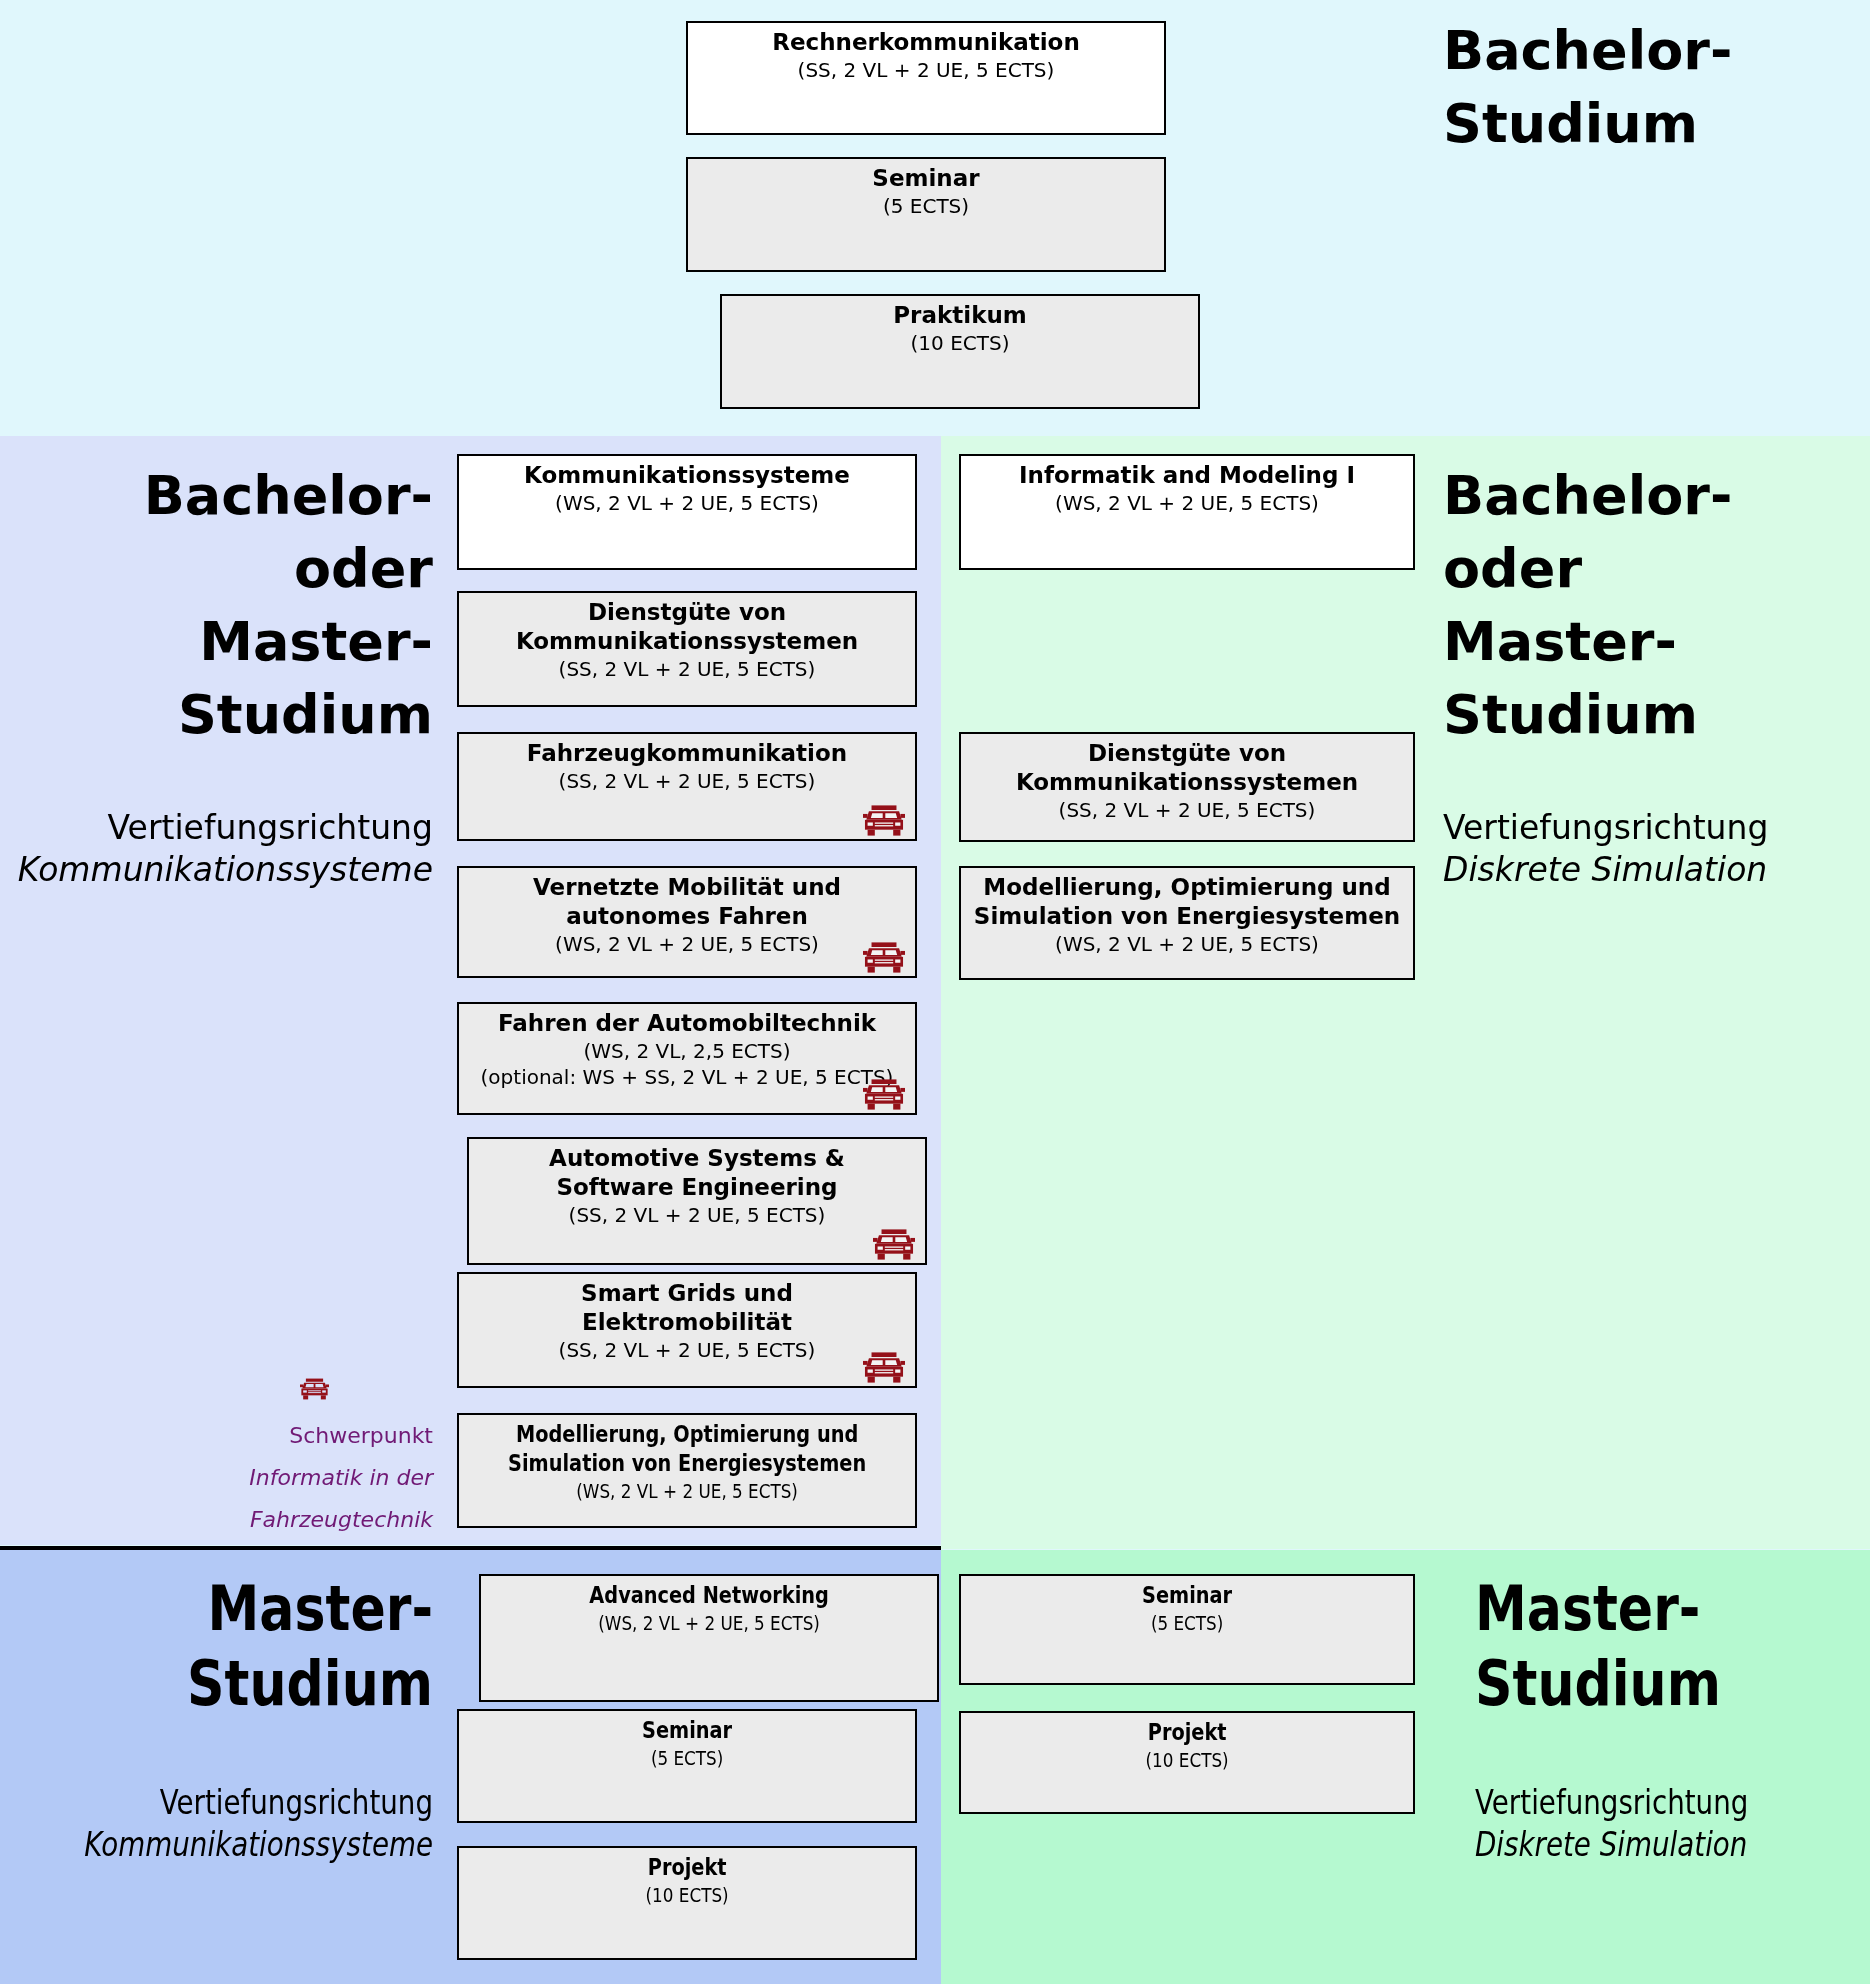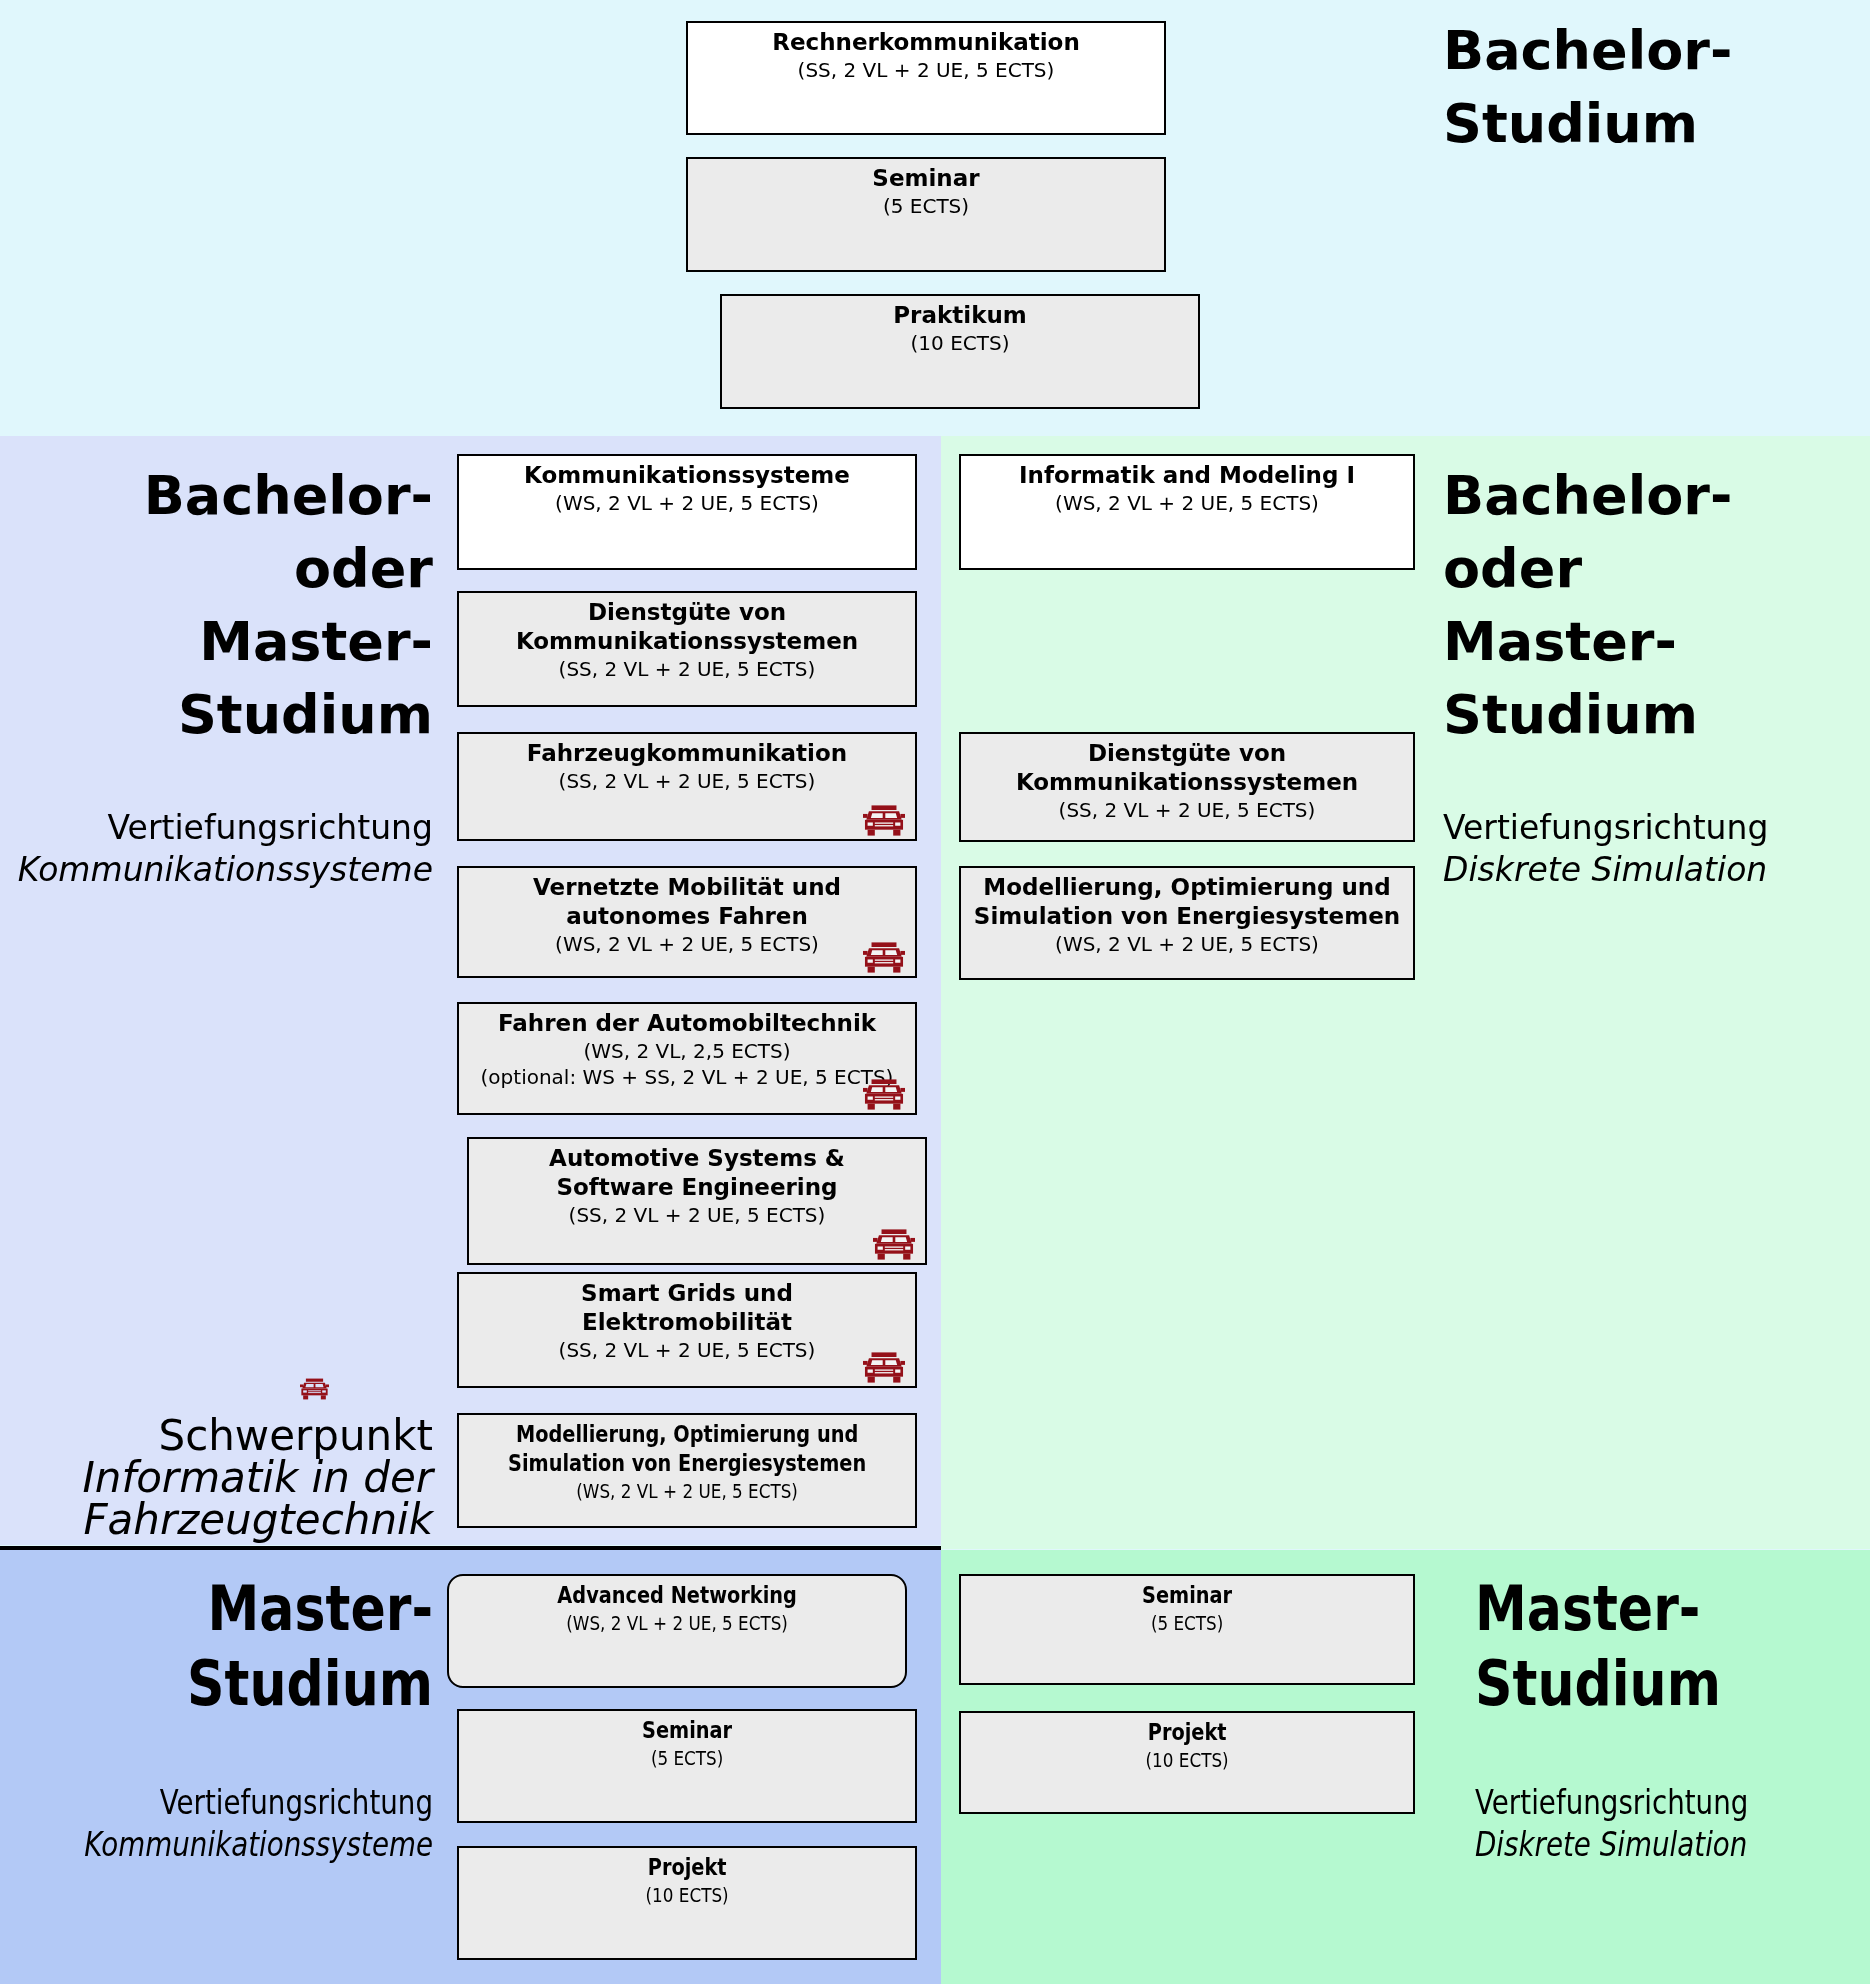--- a/index.html
+++ b/index.html
@@ -30,21 +30,21 @@
   .cx{transform:scaleX(.84);}
   .oR{transform-origin:100% 0;}
   .oL{transform-origin:0 0;}
   .oC{transform-origin:50% 0;}
   .inner{width:100%;}
   
   .car{position:absolute;right:9.7px;bottom:2.9px;width:42px;height:31px;color:#f4f4f4;}
   .car svg{width:100%;height:100%;display:block;}
   .focus-car{position:absolute;left:300px;top:1378px;width:29px;height:22px;color:#dae2fa;}
   .focus-car svg{width:100%;height:100%;display:block;}
-  .focus{position:absolute;color:#000000;font-size:42px;line-height:42px;}
+  .focus{position:absolute;color:#701a75;font-size:22px;line-height:42px;}
 </style>
 </head>
 <body>
 
 <div class="stage">
 
   <div class="bg bg-top"></div>
   <div class="bg bg-ml"></div>
   <div class="bg bg-mr"></div>
   <div class="bg bg-bl"></div>
@@ -252,21 +252,21 @@
   </div>
 
   <div class="ttl2 right cx oR" style="left:0;top:1571px;width:433px;">Master-
 Studium</div>
 
   <div class="trk right cx oR" style="left:0;top:1782px;width:433px;">
     <div>Vertiefungsrichtung</div>
     <div class="it">Kommunikationssysteme</div>
   </div>
 
-  <div class="box" style="left:447px;top:1574px;width:460px;height:114px;border-radius:16px;">
+  <div class="box" style="left:479px;top:1574px;width:460px;height:128px;">
     <div class="inner cx oC">
       <div class="bt">Advanced Networking</div>
       <div class="bd">(WS, 2 VL + 2 UE, 5 ECTS)</div>
     </div>
   </div>
   <div class="box" style="left:457px;top:1709px;width:460px;height:114px;">
     <div class="inner cx oC">
       <div class="bt">Seminar</div>
       <div class="bd">(5 ECTS)</div>
     </div>

